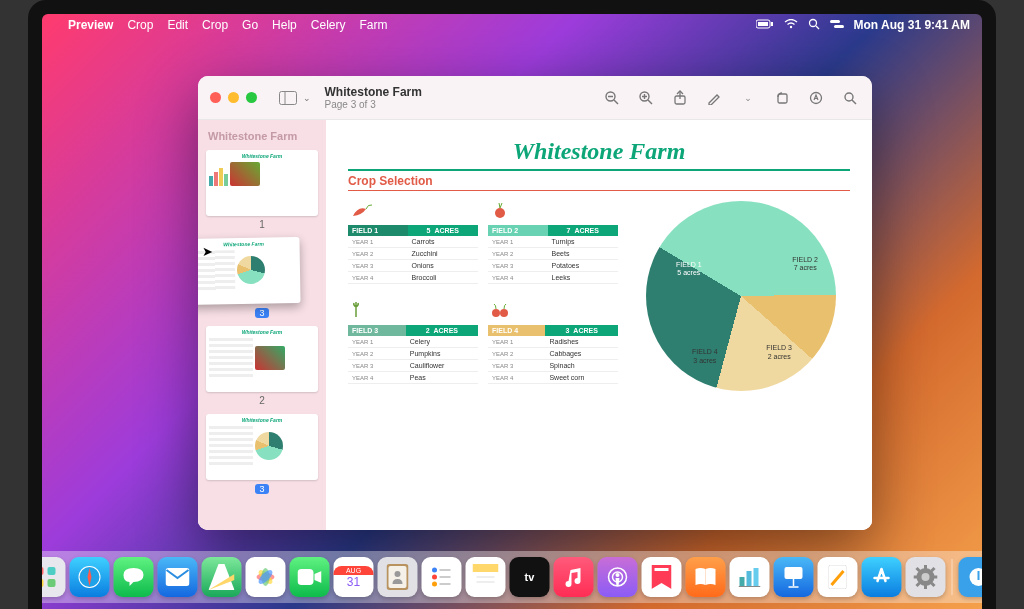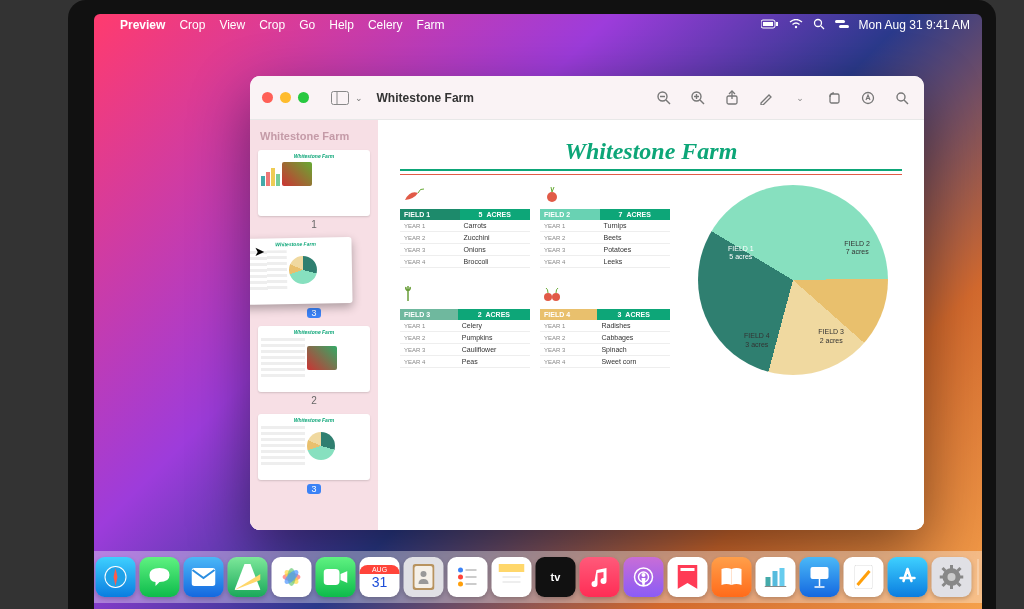--- a/index.html
+++ b/index.html
@@ -1,26 +1,26 @@
 <!DOCTYPE html>
 <html><head>
 <meta charset="utf-8">
 <style>
 * { margin:0; padding:0; box-sizing:border-box; font-family:-apple-system,BlinkMacSystemFont,"Helvetica Neue",sans-serif; }
 body { width:1024px; height:609px; overflow:hidden; background:#000; }
 .laptop { position:relative; width:1024px; height:609px; background:#333; }
-.screen-bezel { position:absolute; top:0; left:28px; right:28px; bottom:0; background:#111; border-radius:18px 18px 0 0; padding:14px 14px 0 26px;margin-left:40px; }
+.screen-bezel { position:absolute; top:0; left:28px; right:28px; bottom:0; background:#111; border-radius:18px 18px 0 0; padding:14px 14px 0 14px; }
 .screen { position:relative; width:100%; height:100%; border-radius:6px 6px 0 0; overflow:hidden; background:linear-gradient(135deg,#ff3b6e 0%,#9d3cdb 35%,#2b3a8c 55%,#d46a2e 78%,#f5a04b 100%); }
 .menubar { height:22px; background:rgba(255,255,255,0.0); display:flex; align-items:center; padding:0 12px; color:#fff; font-size:12px; }
 .menubar .apple { margin-right:14px; }
 .menubar .app-name { font-weight:600; margin-right:14px; }
 .menubar .menu-item { margin-right:14px; cursor:default; }
 .menubar .spacer { flex:1; }
 .menubar .status-icon { margin-left:10px; }
-.menubar .clock { margin-left:10px; }
+.menubar .clock { margin-left:10px;font-weight:bold; }
 .window { position:absolute; top:62px; left:156px; width:674px; height:454px; background:#fff; border-radius:10px; box-shadow:0 20px 60px rgba(0,0,0,0.45); display:flex; flex-direction:column; overflow:hidden; }
 .titlebar { height:44px; display:flex; align-items:center; border-bottom:1px solid #e8e8e8; background:#faf3f5; }
 .traffic { display:flex; gap:7px; padding:0 12px; }
 .tl { width:11px; height:11px; border-radius:50%; }
 .tl.close{background:#ff5f57;} .tl.min{background:#febc2e;} .tl.max{background:#28c840;}
 .sidebar-toggle { margin-left:6px; width:26px; height:22px; display:flex; align-items:center; justify-content:center; color:#777; }
 .chev { margin-left:2px; color:#777; font-size:9px; }
 .title-block { margin-left:14px; flex:1; }
 .title-block .t1 { font-size:12px; font-weight:600; color:#333; }
 .title-block .t2 { font-size:10px; color:#888; }
@@ -65,21 +65,21 @@
 <body>
 
 <div class="laptop">
  <div class="screen-bezel">
   <div class="screen">
 
    <div class="menubar">
      <span class="apple"></span>
      <span class="app-name">Preview</span>
      <span class="menu-item">Crop</span>
-     <span class="menu-item">View</span>
+     <span class="menu-item">Edit</span>
      <span class="menu-item">Crop</span>
      <span class="menu-item">Go</span>
      <span class="menu-item">Help</span>
      <span class="menu-item">Celery</span>
      <span class="menu-item">Farm</span>
      <span class="spacer"></span>
      <span class="status-icon"><svg width="18" height="10" viewBox="0 0 18 10">
               <rect x="0" y="1" width="14" height="8" rx="2" fill="none" stroke="#fff"></rect>
               <rect x="2" y="3" width="10" height="4" fill="#fff"></rect>
               <rect x="15" y="3" width="2" height="4" fill="#fff"></rect>
@@ -109,20 +109,21 @@
        </div>
        <div class="sidebar-toggle">
          <svg width="18" height="14" viewBox="0 0 18 14">
                 <rect x="0.5" y="0.5" width="17" height="13" rx="2" fill="none" stroke="#888"></rect>
                 <line x1="6" y1="0.5" x2="6" y2="13.5" stroke="#888"></line>
               </svg>
        </div>
        <span class="chev">⌄</span>
        <div class="title-block">
          <div class="t1">Whitestone Farm</div>
+         <div class="t2">Page 3 of 3</div>
        </div>
        <div class="toolbar">
          <span class="tb-icon">
                 <svg width="16" height="16" viewBox="0 0 16 16">
                   <circle cx="6.5" cy="6.5" r="4.5" stroke="#777" fill="none" stroke-width="1.4"></circle>
                   <line x1="10" y1="10" x2="14" y2="14" stroke="#777" stroke-width="1.4"></line>
                   <line x1="4" y1="6.5" x2="9" y2="6.5" stroke="#777" stroke-width="1.4"></line>
                 </svg>
               </span>
          <span class="tb-icon">
@@ -209,20 +210,21 @@
              <div style="width:44px;height:40px;background:repeating-linear-gradient(#eee,#eee 3px,#fff 3px,#fff 6px);"></div>
              <div class="mini-pie" style="background:conic-gradient(#2f7f70 0 105deg,#87e0bf 105deg 253deg,#e9c06d 253deg 295deg,#f0d9a0 295deg 360deg);"></div>
            </div>
          </div>
          <div class="thumb-label badge"><span>3</span></div>
        </div>
 
        <div class="page">
          <div class="doc-title">Whitestone Farm</div>
          <div class="title-rule"></div>
+         <div class="section-head">Crop Selection</div>
          <div class="section-rule"></div>
 
          <div class="content-row">
           <div class="tables">
 
            <div class="field-block f1">
              <div class="icon-row"><svg viewBox="0 0 40 20">
                         <path d="M5 15 Q10 5 18 8 Q14 14 5 15" fill="#e15b47"></path>
                         <path d="M18 8 Q20 3 24 4" stroke="#6a3" fill="none"></path>
                       </svg></div>
@@ -407,21 +409,21 @@
             </svg>
           </div>
      <div class="dock-icon" style="background:linear-gradient(#5ff281,#0dbb4b);">
             <svg width="24" height="16" viewBox="0 0 24 16">
               <rect width="16" height="16" rx="4" fill="#fff"></rect>
               <polygon points="17,5 24,2 24,14 17,11" fill="#fff"></polygon>
             </svg>
           </div>
      <div class="dock-icon" style="background:#fff;flex-direction:column;font-size:7px;">
             <div style="background:#ff443a;color:#fff;width:100%;text-align:center;border-radius:8px 8px 0 0;font-size:7px;padding:1px 0;">AUG</div>
-            <div style="color:#1d4ed8;font-size:14px;font-weight:400;">31</div>
+            <div style="color:#8b5cf6;font-size:12px;font-weight:400;">31</div>
           </div>
      <div class="dock-icon" style="background:#e0e0e5;">
             <svg width="22" height="26" viewBox="0 0 22 26">
               <rect width="22" height="26" rx="3" fill="#b8935f"></rect>
               <rect x="2" y="2" width="18" height="22" rx="2" fill="#f5f0e8"></rect>
               <circle cx="11" cy="10" r="3" fill="#999"></circle>
               <path d="M6 20 Q6 15 11 15 Q16 15 16 20" fill="#999"></path>
             </svg>
           </div>
      <div class="dock-icon" style="background:#fff;">

